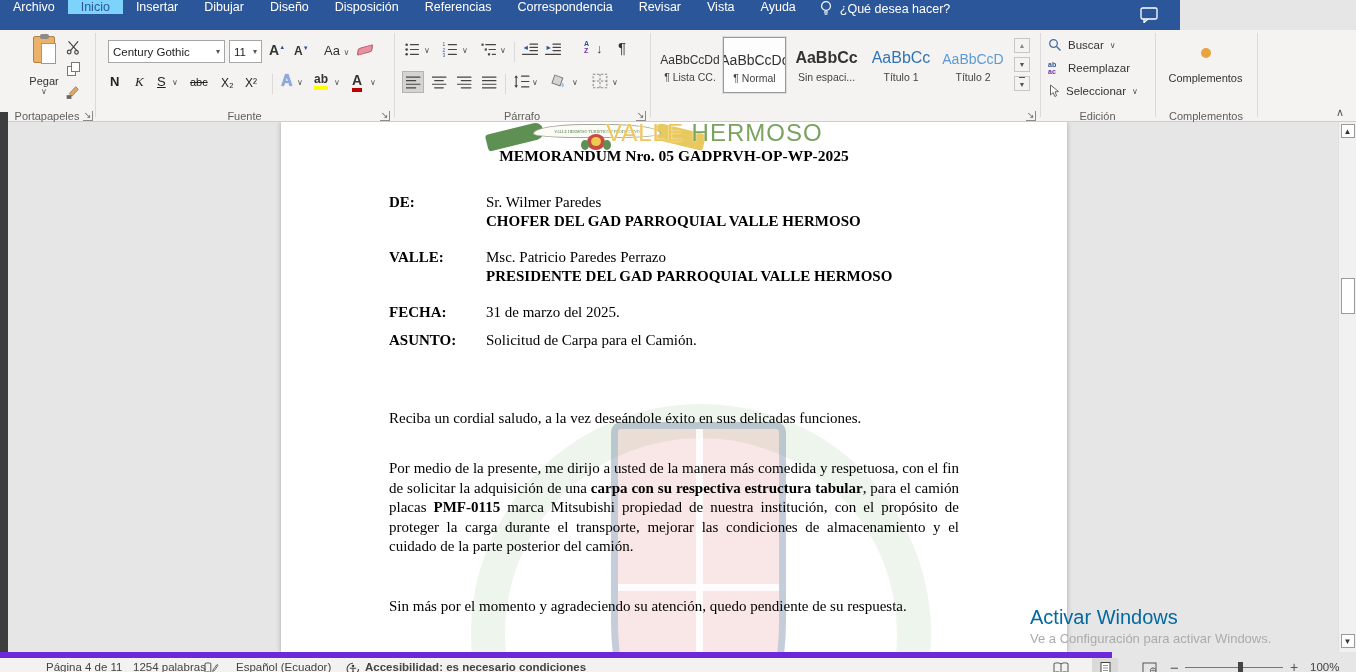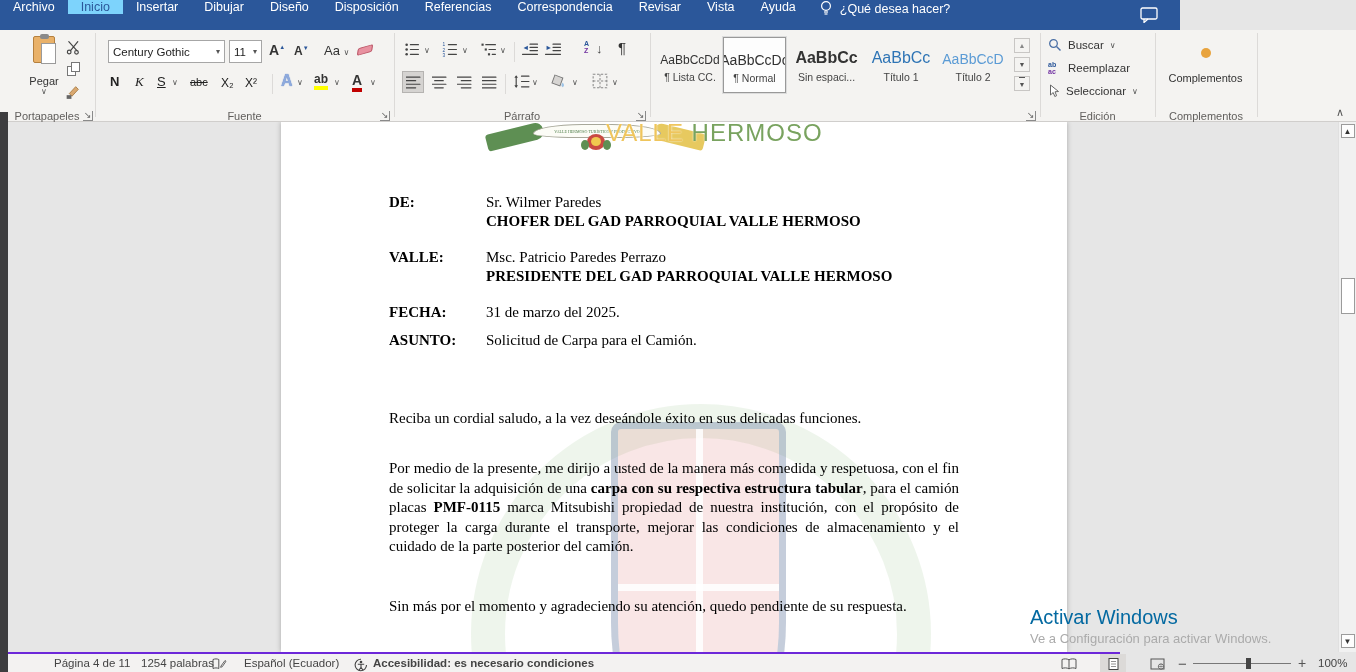--- a/index.html
+++ b/index.html
@@ -57,21 +57,21 @@
   .banner{position:absolute;left:252px;top:2px;width:128px;height:14px;background:#fcfcf6;border:1px solid #a8a89a;border-radius:50% 50% 45% 45%/90% 90% 40% 40%;font-size:4px;color:#4a7a45;text-align:center;line-height:14px;overflow:hidden}
   .crest-mini{position:absolute;left:298px;top:10px;width:34px;height:20px}
   .crest-mini i{position:absolute;border-radius:50%}
 
   
   .vscroll{position:absolute;left:1338px;top:122px;width:18px;height:530px;background:#f1f1f1;border-left:1px solid #e0e0e0}
   .sbtn{position:absolute;left:1.5px;width:14px;height:14px;background:#fdfdfd;border:1px solid #9b9b9b;font-size:8px;color:#333;text-align:center;line-height:13px}
   .sthumb{position:absolute;left:1.5px;top:156px;width:14px;height:36px;background:#fff;border:1px solid #9b9b9b}
 
   
-  .statusbar{position:absolute;left:8px;top:652px;width:1112px;height:20px;background:#f3f2f1;border-top:2px solid #6d28d9;font-size:11.5px;color:#444}
+  .statusbar{position:absolute;left:0;top:652px;width:1112px;height:20px;background:#f3f2f1;border-top:6px solid #6d28d9;font-size:11.5px;color:#444}
   .statusbar .item{position:absolute;top:3px;white-space:nowrap}
   .viewbox{position:absolute;top:0;width:26px;height:19px;display:flex;align-items:center;justify-content:center}
   .viewbox.sel{background:#dcdad8}
   .ztrack{position:absolute;top:9px;left:1185px;width:98px;height:1px;background:#777}
   .zthumb{position:absolute;top:4px;left:1238px;width:5px;height:11px;background:#444}
 
   .leftstrip{position:absolute;left:0;top:112px;width:8px;height:560px;background:#3d3d3f}
 
   .actwm1{position:absolute;left:1030px;top:606px;font-size:20px;color:#0369a1}
   .actwm2{position:absolute;left:1030px;top:631px;font-size:13px;color:#ababab}
@@ -316,20 +316,21 @@
       <i style="left:8px;top:2px;width:18px;height:16px;background:#c94a42"></i>
       <i style="left:12px;top:5px;width:10px;height:9px;background:#f0c94f"></i>
       <i style="left:2px;top:8px;width:8px;height:10px;background:#5e8f53"></i>
       <i style="left:24px;top:8px;width:8px;height:10px;background:#5e8f53"></i>
     </div>
     <div class="brand">
       <span style="color:#efc55c">VALLE</span>
       <span style="color:#79a35f">HERMOSO</span>
     </div>
 
+    <div class="abs" style="left:0;top:25px;width:100%;text-align:center;font-weight:bold;font-size:15.5px">MEMORANDUM Nro. 05 GADPRVH-OP-WP-2025</div>
 
     <div class="lbl" style="left:108px;top:72px">DE:</div>
     <div class="val" style="top:72px">Sr. Wilmer Paredes</div>
     <div class="val" style="top:91px;font-weight:bold">CHOFER DEL GAD PARROQUIAL VALLE HERMOSO</div>
 
     <div class="lbl" style="left:108px;top:127px">VALLE:</div>
     <div class="val" style="top:127px">Msc. Patricio Paredes Perrazo</div>
     <div class="val" style="top:146px;font-weight:bold">PRESIDENTE DEL GAD PARROQUIAL VALLE HERMOSO</div>
 
     <div class="lbl" style="left:108px;top:182px">FECHA:</div>

